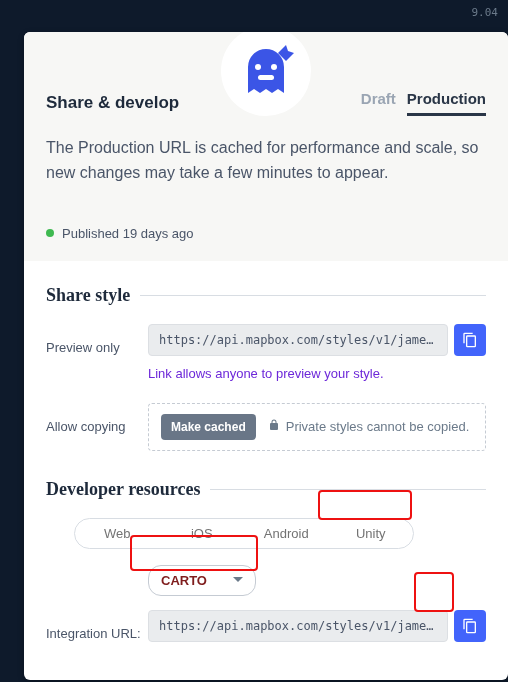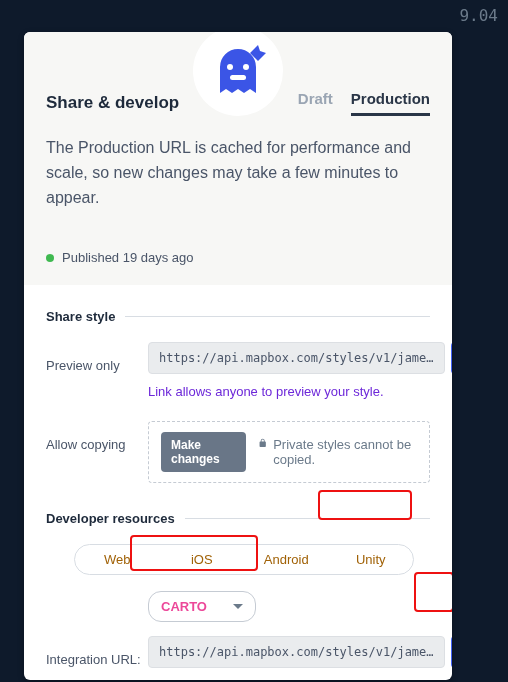--- a/index.html
+++ b/index.html
@@ -9,28 +9,28 @@
     width: 508px;
     height: 682px;
     overflow: hidden;
     position: relative;
   }
   .version {
     position: absolute;
     top: 6px;
     right: 10px;
     color: #6b7a8a;
-    font-size: 16px;
+    font-size: 11px;
     font-family: monospace;
   }
   .panel {
     position: absolute;
     top: 32px;
     left: 24px;
-    width: 428px;
+    width: 484px;
     height: 648px;
     background: #fff;
     border-radius: 6px;
     box-shadow: 0 2px 6px rgba(0,0,0,0.3);
     overflow: hidden;
   }
   .header-section {
     background: #f7f7f5;
     padding: 58px 22px 20px;
     position: relative;
@@ -53,21 +53,21 @@
     display: flex;
     justify-content: space-between;
     align-items: center;
     margin-bottom: 20px;
   }
   .title {
     font-size: 17px;
     font-weight: 700;
     color: #1e2a3b;
   }
-  .env-tabs { display: flex; gap: 18px; }
+  .env-tabs { display: flex; gap: 11px; }
   .env-tab {
     font-size: 15px;
     font-weight: 600;
     color: #9aa5b3;
     padding-bottom: 6px;
     cursor: pointer;
   }
   .env-tab.active {
     color: #2a3647;
     border-bottom: 3px solid #2a3647;
@@ -78,27 +78,28 @@
     color: #4a5568;
     margin-bottom: 16px;
   }
   .status-row { display: flex; align-items: center; gap: 8px; font-size: 13px; margin-top: 40px; }
   .status-dot {
     width: 8px; height: 8px; border-radius: 50%; background: #3fb950;
   }
   .status-text { color: #4a5568; }
   .body-section { padding: 24px 22px; }
   .section-head {
-    font-size: 13px;
+    font-size: 18px;
     font-weight: 700;
     color: #1e2a3b;
     display: flex;
     align-items: center;
     gap: 10px;
     margin-bottom: 18px;
+    font-family: Liberation Serif, serif;
   }
   .section-head::after {
     content: "";
     flex: 1;
     height: 1px;
     background: #d8dde3;
   }
   .row {
     display: flex;
     align-items: flex-start;
@@ -169,41 +170,41 @@
     border: 1px solid #d8dde3;
     border-radius: 18px;
     overflow: hidden;
     max-width: 340px;
     margin: 0 0 16px 28px;
   }
   .ptab {
     flex: 1;
     text-align: center;
     font-size: 13px;
-    color: #a16207;
+    color: #737373;
     padding: 7px 4px;
     cursor: pointer;
   }
   .ptab.active {
     background: #697687;
     color: #fff;
     font-weight: 600;
     border-radius: 14px;
   }
   .select {
     display: inline-flex;
     align-items: center;
     justify-content: space-between;
     border: 1px solid #c5cbd3;
     border-radius: 13px;
     padding: 7px 12px;
     min-width: 108px;
     font-size: 13px;
     font-weight: 700;
-    color: #ec4899;
+    color: #7f1d1d;
     cursor: pointer;
     margin-left: 102px;
     margin-bottom: 14px;
     gap: 6px;
   }
   .select svg { width: 10px; height: 10px; fill: #6b7a8a; }
   .hl {
     position: absolute;
     border: 2px solid #e11;
     border-radius: 4px;
@@ -257,21 +258,21 @@
           </div>
         </div>
         <div class="hint">Link allows anyone to preview your style.</div>
       </div>
     </div>
 
     <div class="row" style="margin-bottom:28px;">
       <div class="row-label">Allow copying</div>
       <div class="row-body">
         <div class="copying-box">
-          <div class="make-public-btn">Make changes</div>
+          <div class="make-public-btn">Make cached</div>
           <div class="lock-hint">
             <svg viewBox="0 0 24 24">
                 <path d="M18 8h-1V6a5 5 0 0 0-10 0v2H6a2 2 0 0 0-2 2v10a2 2 0 0 0 2 2h12a2 2 0 0 0 2-2V10a2 2 0 0 0-2-2zM9 6a3 3 0 1 1 6 0v2H9V6z"></path>
               </svg>
             <span>Private styles cannot be copied.</span>
           </div>
         </div>
       </div>
     </div>
 

